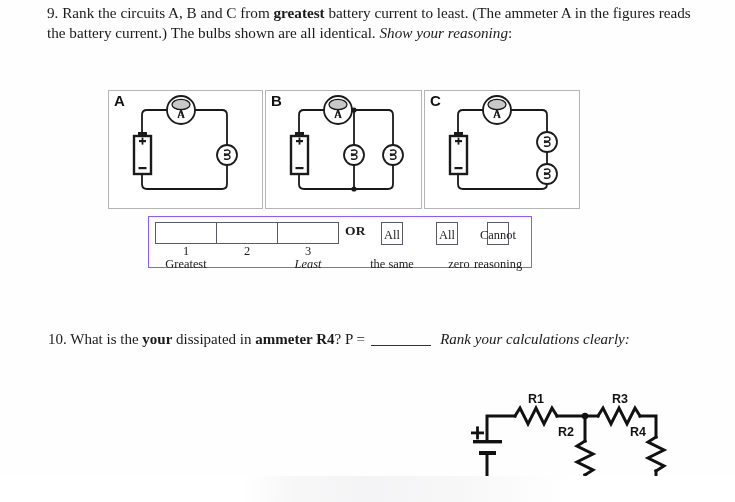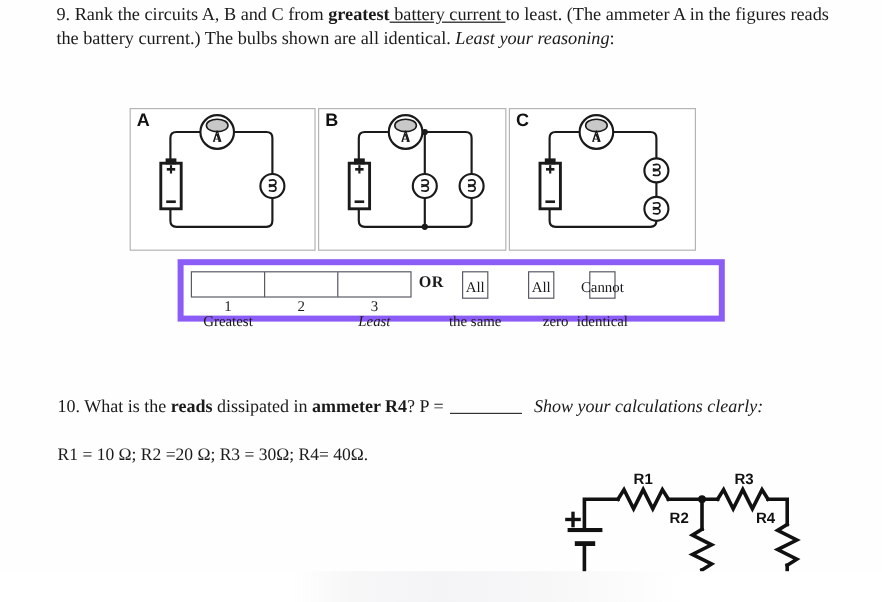--- a/index.html
+++ b/index.html
@@ -32,21 +32,21 @@
   .q9 {
     position: absolute;
     left: 47px;
     top: 3px;
     width: 650px;
     font-size: 15.2px;
     line-height: 1.33;
     text-align: left;
   }
   .q9 b { font-weight: bold; }
-  .q9 .ul { text-decoration: underline; }
+  .q9 .ul { }
   .q9 i { font-style: italic; }
 
   
   .panels {
     position: absolute;
     left: 108px;
     top: 90px;
     display: flex;
   }
   .panel {
@@ -70,23 +70,23 @@
     color: #111;
     letter-spacing: -0.2px;
   }
   .panel svg { display: block; }
 
   
   .answer-row {
     position: absolute;
     left: 148px;
     top: 216px;
-    width: 456px;
+    width: 384px;
     height: 52px;
-    border: 5px solid #8b5cf6;
+    border: 1px solid #8b5cf6;
     background: #fff;
     box-sizing: border-box;
   }
   .abox {
     position: absolute;
     border: 1px solid #5a5a66;
     background: #fff;
     box-sizing: border-box;
   }
   .rank-box { top: 5px; height: 22px; width: 62px; }
@@ -151,21 +151,21 @@
   }
   .rnet svg { display: block; }
 </style>
 </head>
 <body>
 
 <div class="page">
 
   <div class="q9">
     <span>9.</span>
-    <span>Rank the circuits A, B and C from </span><b>greatest</b><span class="ul"> battery current </span><span>to least. (The ammeter A in the figures reads the battery current.) The bulbs shown are all identical. </span><i>Least your reasoning</i><span>:</span>
+    <span>Rank the circuits A, B and C from </span><b>greatest</b><span class="ul"> battery current </span><span>to least. (The ammeter A in the figures reads the battery current.) The bulbs shown are all identical. </span><i>Show your reasoning</i><span>:</span>
   </div>
 
   <div class="panels">
 
     <div class="panel panel-a">
       <div class="panel-label">A</div>
       <svg width="153" height="117" viewBox="0 0 153 117">
         <g fill="none" stroke="#1a1a1a" stroke-width="1.8" stroke-linecap="round" stroke-linejoin="round">
 
           <path d="M33 42 L33 24 Q33 19 38 19 L58 19"></path>
@@ -294,30 +294,29 @@
     <div class="cap cap-num" style="left:128px; width:62px;">3</div>
     <div class="cap cap-sub" style="left:128px; width:62px;font-style:italic;">Least</div>
 
     <div class="cap cap-two" style="left:205px; width:76px;">All</div>
     <div class="cap cap-sub" style="left:205px; width:76px;">the same</div>
 
     <div class="cap cap-two" style="left:262px; width:72px;">All</div>
     <div class="cap cap-sub" style="left:274px; width:72px;">zero</div>
 
     <div class="cap cap-two" style="left:310px; width:78px;">Cannot</div>
-    <div class="cap cap-sub" style="left:310px; width:78px;">identical</div>
+    <div class="cap cap-sub" style="left:310px; width:78px;">reasoning</div>
   </div>
 
   <div class="q10">
     <span>10.</span>
-    <span>What is the </span><b>reads</b><span> dissipated in </span><b>ammeter R4</b><span>?  P = </span><span class="blank"></span>&nbsp;&nbsp;<i>Show your calculations clearly:</i>
+    <span>What is the </span><b>your</b><span> dissipated in </span><b>ammeter R4</b><span>?  P = </span><span class="blank"></span>&nbsp;&nbsp;<i>Rank your calculations clearly:</i>
   </div>
 
   <div class="givens">
-    <div>R1 = 10 Ω; R2 =20 Ω; R3 = 30Ω; R4= 40Ω.</div>
   </div>
 
   <div class="rnet">
     <svg width="200" height="108" viewBox="0 0 200 108">
       <g fill="none" stroke="#111111" stroke-width="3" stroke-linecap="square" stroke-linejoin="miter">
 
         <path d="M17 47 L17 22 L45 22"></path>
 
         <path d="M45 22 L50 14 L58 30 L66 14 L74 30 L82 14 L87 22"></path>
 

